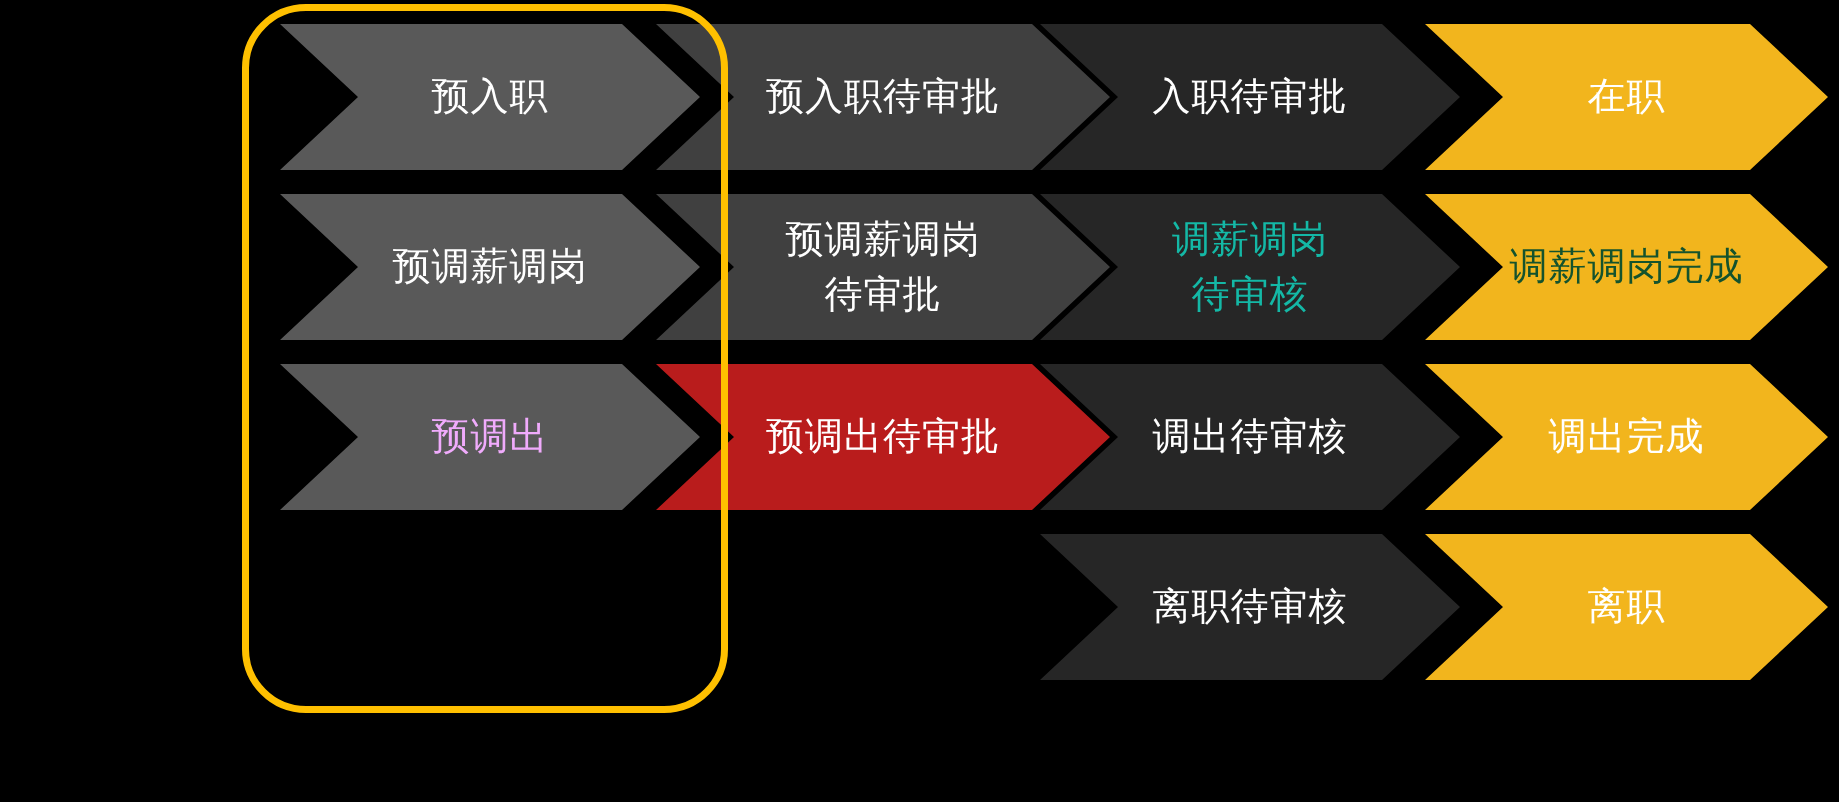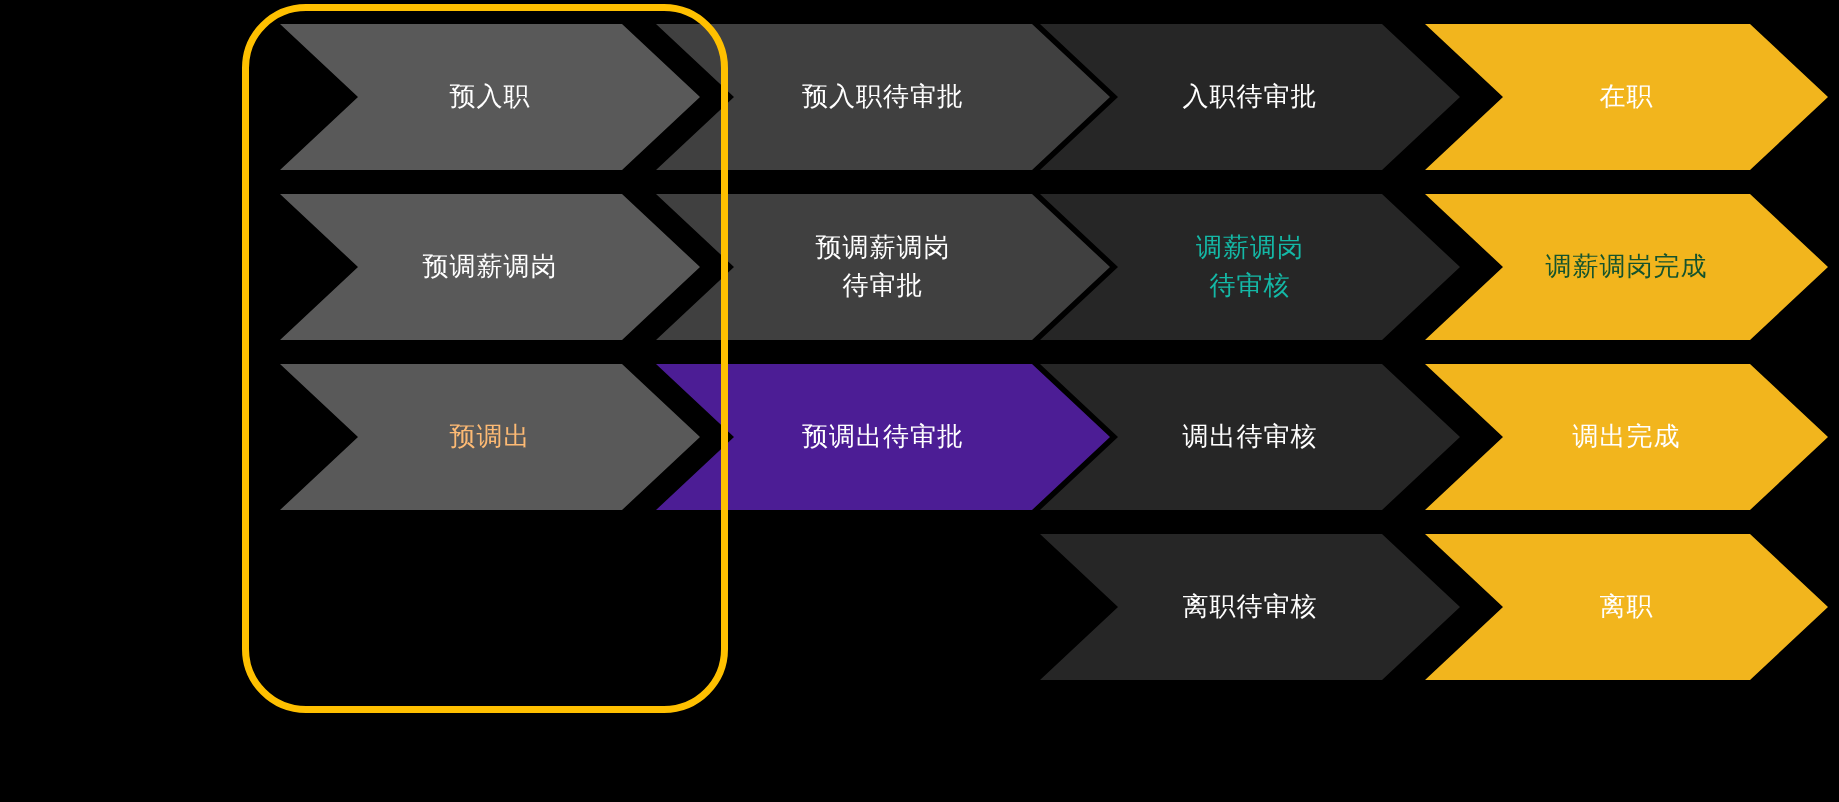--- a/index.html
+++ b/index.html
@@ -14,21 +14,21 @@
     position:absolute;
     height:146px;
     display:flex;
     align-items:center;
     justify-content:center;
     clip-path:polygon(0 0, calc(100% - 78px) 0, 100% 50%, calc(100% - 78px) 100%, 0 100%, 78px 50%);
     z-index:1;
   }
   .chev .lbl{
     color:#fff;
-    font-size:26px;
+    font-size:38px;
     line-height:1.45;
     letter-spacing:1px;
     text-align:center;
     white-space:pre-line;
     font-weight:400;
   }
   
   .c1{left:280px;width:420px;}
   .c2{left:656px;width:454px;}
   .c3{left:1040px;width:420px;}
@@ -79,23 +79,23 @@
   </div>
   <div class="chev r2 c3" style="background: rgb(38, 38, 38);">
     <span class="lbl" style="color: #14b8a6;">调薪调岗
 待审核</span>
   </div>
   <div class="chev r2 c4" style="background: rgb(242, 181, 29);">
     <span class="lbl" style="color: #14532d;">调薪调岗完成</span>
   </div>
 
   <div class="chev r3 c1" style="background: rgb(89, 89, 89);">
-    <span class="lbl" style="color: #fdba74;">预调出</span>
+    <span class="lbl" style="color: #f0abfc;">预调出</span>
   </div>
-  <div class="chev r3 c2" style="background: #4c1d95;">
+  <div class="chev r3 c2" style="background: #b91c1c;">
     <span class="lbl" style="color: rgb(255, 255, 255);">预调出待审批</span>
   </div>
   <div class="chev r3 c3" style="background: rgb(38, 38, 38);">
     <span class="lbl" style="color: rgb(255, 255, 255); text-align: center;">调出待审核</span>
   </div>
   <div class="chev r3 c4" style="background: rgb(242, 181, 29);">
     <span class="lbl" style="color: rgb(255, 255, 255);">调出完成</span>
   </div>
 
   <div class="chev r4 c3" style="background: rgb(38, 38, 38);">

